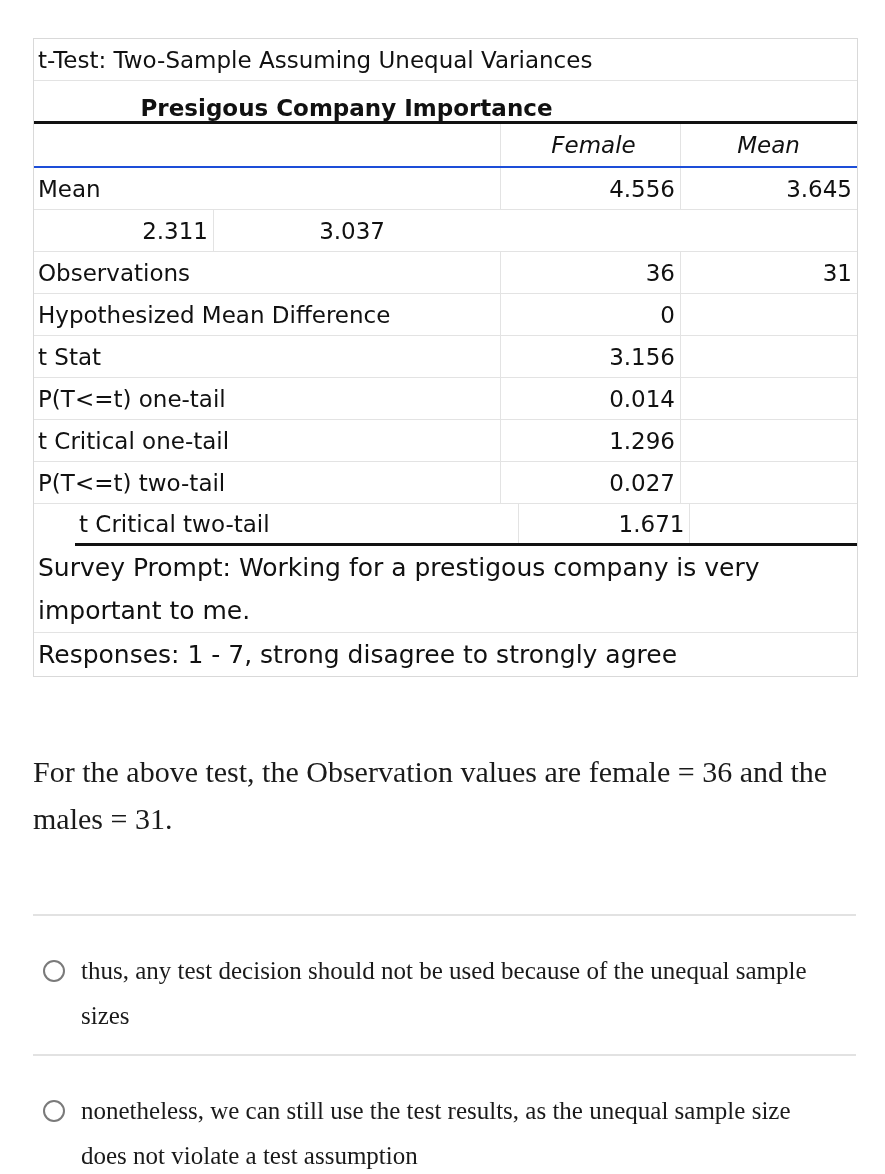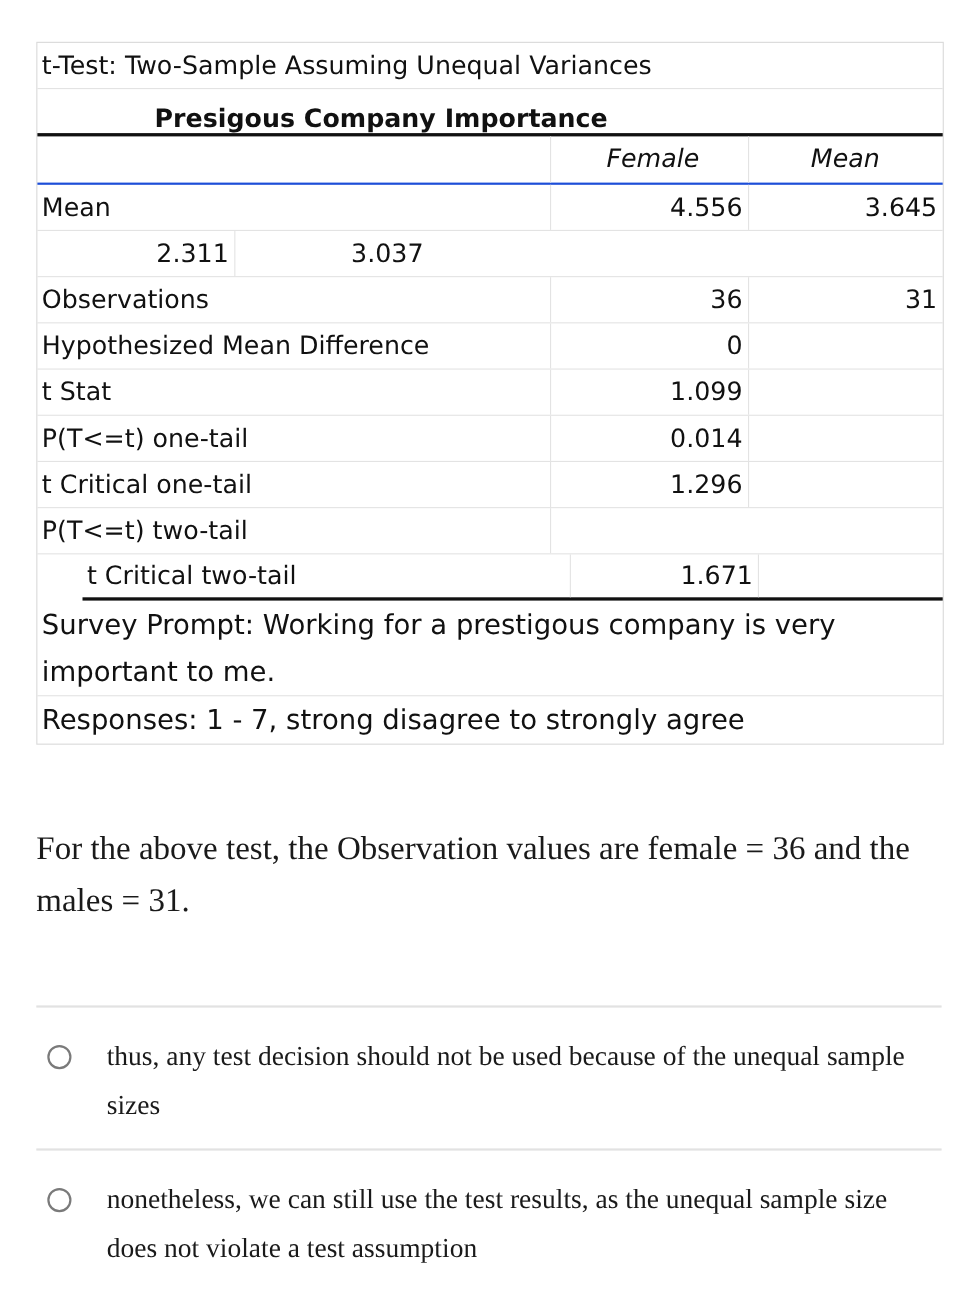--- a/index.html
+++ b/index.html
@@ -107,25 +107,24 @@
       position: absolute;
       left: 33px;
       top: 914px;
       width: 823px;
       font-family: "Liberation Serif", "DejaVu Serif", serif;
       font-size: 25px;
       color: #1a1a1a;
     }
     .option {
       border-top: 2px solid #e2e2e2;
-      padding: 22px 0 16px 0;
+      padding: 32px 0 16px 0;
       display: flex;
       align-items: flex-start;
       cursor: pointer;
-      gap: 16px;
     }
     .radio {
       width: 22px;
       height: 22px;
       border: 2px solid #7a7a7a;
       border-radius: 50%;
       box-sizing: border-box;
       margin-left: 10px;
       margin-right: 16px;
       margin-top: 12px;
@@ -167,35 +166,36 @@
     <div class="cell female">36</div>
     <div class="cell male">31</div>
   </div>
   <div class="row">
     <div class="cell label">Hypothesized Mean Difference</div>
     <div class="cell female">0</div>
     <div class="cell male"></div>
   </div>
   <div class="row">
     <div class="cell label">t Stat</div>
-    <div class="cell female">1.099</div>
+    <div class="cell female">3.156</div>
     <div class="cell male"></div>
   </div>
   <div class="row">
     <div class="cell label">P(T&lt;=t) one-tail</div>
     <div class="cell female">0.014</div>
     <div class="cell male"></div>
   </div>
   <div class="row">
     <div class="cell label">t Critical one-tail</div>
     <div class="cell female">1.296</div>
     <div class="cell male"></div>
   </div>
   <div class="row">
     <div class="cell label">P(T&lt;=t) two-tail</div>
+    <div class="cell female">0.027</div>
     <div class="cell male"></div>
   </div>
   <div class="row last-data-row">
     <div class="cell label">t Critical two-tail</div>
     <div class="cell female">1.671</div>
     <div class="cell male"></div>
   </div>
 
   <div class="note-row">Survey Prompt: Working for a prestigous company is very important to me.</div>
   <div class="note-row">Responses: 1 - 7, strong disagree to strongly agree</div>

